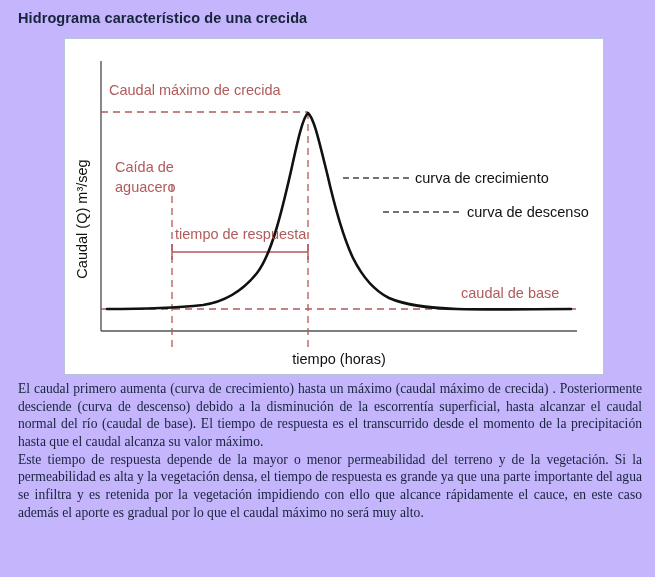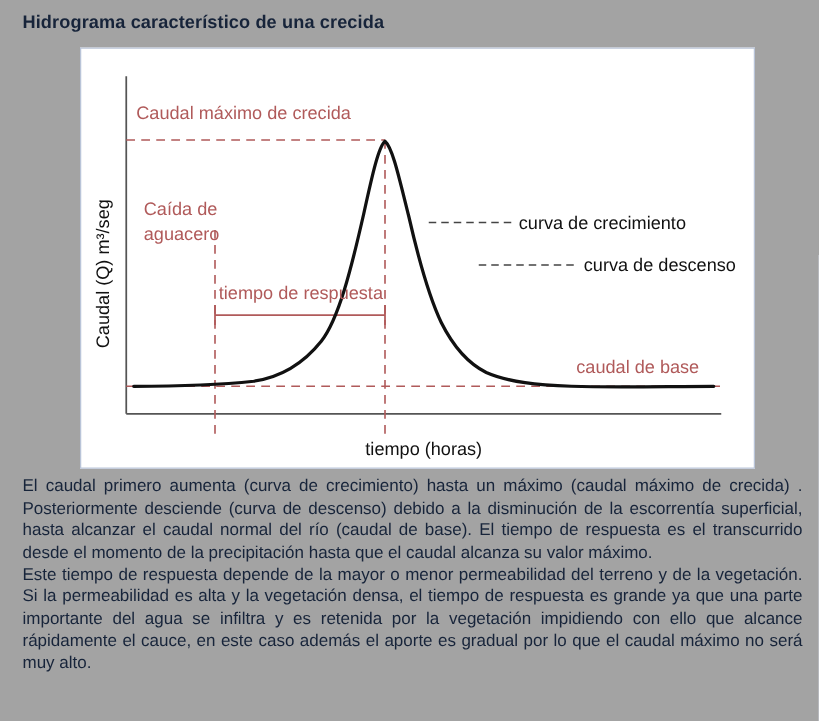--- a/index.html
+++ b/index.html
@@ -10,21 +10,21 @@
     width: 655px;
     height: 577px;
     background: #dfe7f5;
     font-family: "Liberation Sans", sans-serif;
     overflow: hidden;
   }
   #page {
     position: relative;
     width: 655px;
     height: 577px;
-    background: #a3a3a3;
+    background: #c4b5fd;
   }
   .title {
     position: absolute;
     left: 18px;
     top: 10px;
     font-size: 14.5px;
     font-weight: bold;
     color: #17243a;
     letter-spacing: 0.1px;
   }
@@ -46,20 +46,21 @@
     left: 18px;
     top: 380px;
     width: 624px;
     font-size: 13.6px;
     line-height: 1.30;
     color: #17243a;
     text-align: justify;
   }
   .caption p {
     margin: 0 0 0 0;
+    font-family: Liberation Serif, serif;
   }
   .caption p + p {
     margin-top: 0px;
   }
   .lbl {
     font-family: "Liberation Sans", sans-serif;
   }
 </style>
 </head>
 <body>

